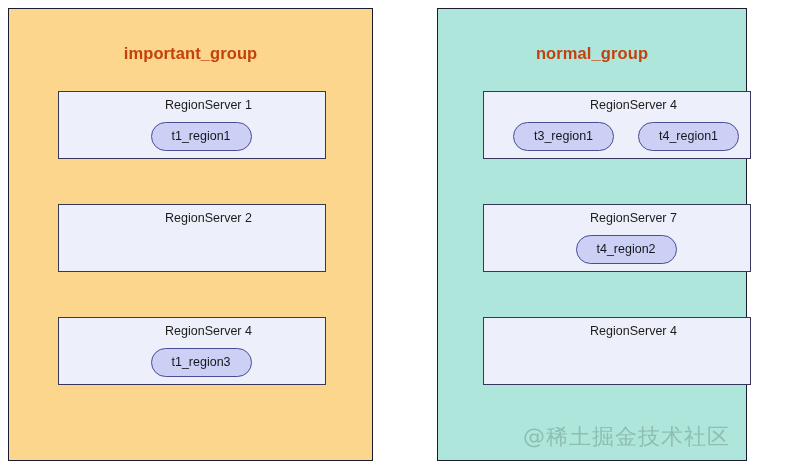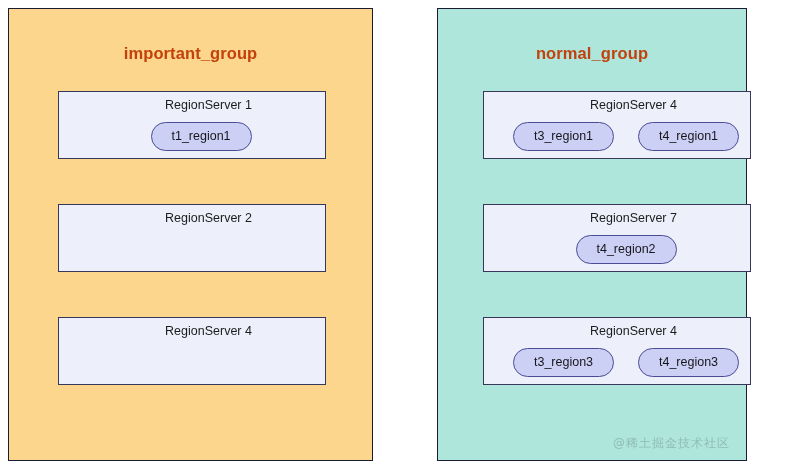--- a/index.html
+++ b/index.html
@@ -118,21 +118,21 @@
     justify-content: center;
     font-size: 12.5px;
     color: #16161c;
     line-height: 1;
   }
 
   .watermark {
     position: absolute;
     right: 16px;
     bottom: 8px;
-    font-size: 12px;
+    font-size: 22px;
     color: #8fbdb4;
     letter-spacing: 1px;
     font-family: "DejaVu Sans", sans-serif;
     white-space: nowrap;
     user-select: none;
   }
 </style>
 </head>
 <body>
 
@@ -151,20 +151,21 @@
         </div>
       </div>
 
       <div class="rs-box slot1">
         <div class="rs-label">RegionServer 2</div>
       </div>
 
       <div class="rs-box slot2">
         <div class="rs-label">RegionServer 4</div>
         <div class="region-row">
+          <div class="region-pill">t1_region3</div>
         </div>
       </div>
 
     </div>
   </div>
 
   <div class="group-panel normal">
 
     <div class="group-title">normal_group</div>
 
@@ -180,24 +181,20 @@
 
       <div class="rs-box slot1">
         <div class="rs-label">RegionServer 7</div>
         <div class="region-row">
           <div class="region-pill">t4_region2</div>
         </div>
       </div>
 
       <div class="rs-box slot2">
         <div class="rs-label">RegionServer 4</div>
-        <div class="region-row">
-          <div class="region-pill">t3_region3</div>
-          <div class="region-pill">t4_region3</div>
-        </div>
       </div>
 
     </div>
 
     <div class="watermark">@稀土掘金技术社区</div>
   </div>
 
 </div>
 
 </body></html>

